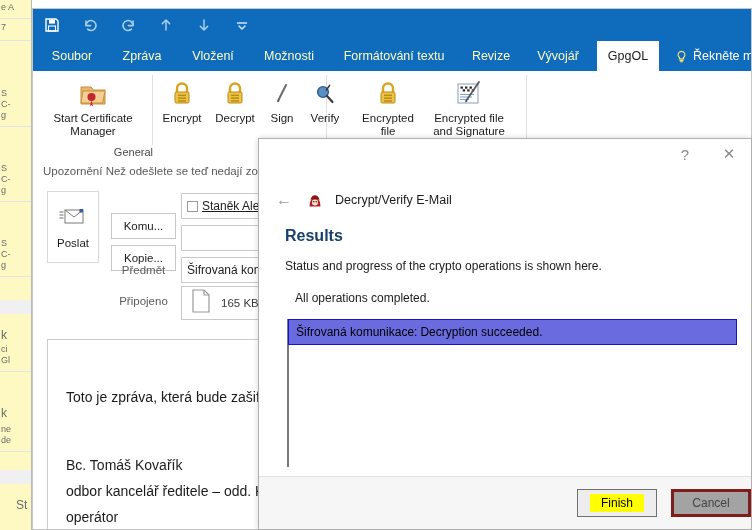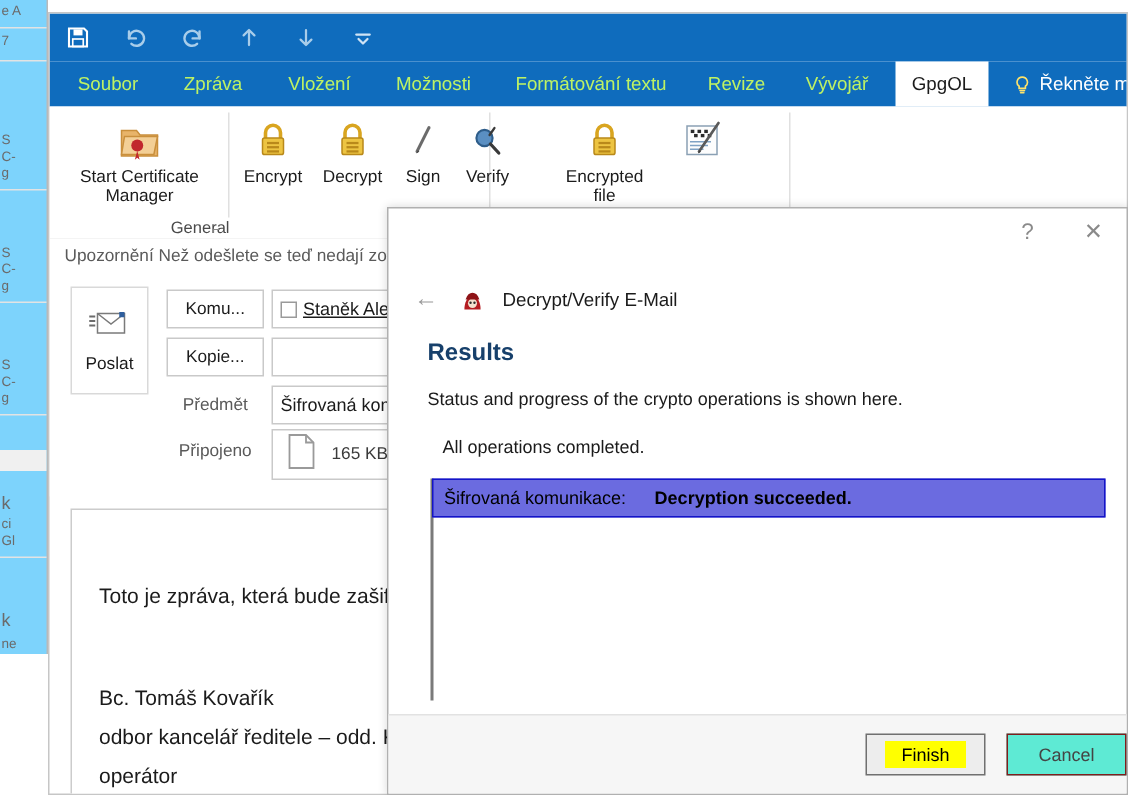--- a/index.html
+++ b/index.html
@@ -3,41 +3,41 @@
 <meta charset="utf-8">
 <style>
   html,body{margin:0;padding:0;}
   body{
     width:752px;height:530px;overflow:hidden;position:relative;
     background:#ffffff;
     font-family:"Liberation Sans","DejaVu Sans",sans-serif;
     -webkit-font-smoothing:antialiased;
   }
   
-  #bg-window{position:absolute;left:0;top:0;width:32px;height:436px;background:#7dd3fc;overflow:hidden;}
+  #bg-window{position:absolute;left:0;top:0;width:32px;height:530px;background:#fef9c3;overflow:hidden;}
   #bg-window .bgline{font-size:9px;color:#6b6b6b;line-height:11px;white-space:nowrap;padding-left:1px;}
   #bg-window .bgpane{position:absolute;left:0;top:0;width:32px;height:530px;border-right:1px solid #b9b9b9;box-sizing:border-box;}
   #bg-window .bgrow{position:absolute;left:0;width:31px;}
   #bg-window .sep{position:absolute;left:0;width:31px;height:1px;background:#e3e3e3;}
   #bg-window .gray{background:#f0f0f0;}
 
   
   #compose{position:absolute;left:32px;top:8px;width:720px;height:522px;background:#ffffff;
            border:1px solid #c6c6c6;box-sizing:border-box;overflow:hidden;}
   
   #titlebar{position:absolute;left:0;top:0;width:720px;height:32px;background:#0f6cbd;}
   #qat{position:absolute;left:0;top:0;height:32px;display:flex;align-items:center;}
   .qat-btn{width:38px;height:32px;display:flex;align-items:center;justify-content:center;color:#ffffff;}
   .qat-btn svg{display:block;}
   #win-title{position:absolute;right:8px;top:6px;font-size:12.5px;color:#ffffff;white-space:nowrap;}
 
   
   #tabs{position:absolute;left:0;top:32px;width:720px;height:30px;background:#0f6cbd;}
   .tab{position:absolute;top:0;height:30px;display:flex;align-items:center;justify-content:center;
-       font-size:12.5px;color:#bef264;padding:0 10px;white-space:nowrap;box-sizing:border-box;}
+       font-size:12.5px;color:#fef9c3;padding:0 10px;white-space:nowrap;box-sizing:border-box;}
   .tab.active{background:#ffffff;color:#1b1b1b;}
   #tellme{position:absolute;top:0;height:30px;display:flex;align-items:center;gap:5px;
           font-size:12.5px;color:#ffffff;white-space:nowrap;padding-left:8px;}
   #tellme .bulb{display:flex;align-items:center;}
 
   
   #ribbon{position:absolute;left:0;top:62px;width:720px;height:88px;background:#ffffff;border-bottom:1px solid #d4d4d4;}
   .rgroup{position:absolute;top:0;height:88px;box-sizing:border-box;}
   .rgroup .gsep{position:absolute;right:0;top:4px;width:1px;height:70px;background:#e0e0e0;}
   .gcap{position:absolute;bottom:1px;width:100%;text-align:right;font-size:11px;color:#4a4a4a;}
@@ -46,21 +46,21 @@
   .rbtn .ico{height:34px;display:flex;align-items:flex-end;justify-content:center;}
   .rbtn .lbl{margin-top:3px;font-size:11.5px;color:#1b1b1b;text-align:center;line-height:13px;}
 
   
   #formhdr{position:absolute;left:0;top:150px;width:720px;height:172px;background:#ffffff;}
   #infobar{position:absolute;left:10px;top:6px;font-size:11.5px;color:#5a5a5a;white-space:nowrap;}
   #sendbtn{position:absolute;left:14px;top:32px;width:52px;height:72px;border:1px solid #d9d9d9;
            display:flex;flex-direction:column;align-items:center;justify-content:center;background:#fff;box-sizing:border-box;}
   #sendbtn .lbl{font-size:11.5px;color:#1b1b1b;margin-top:5px;}
   .fbtn{position:absolute;left:78px;width:65px;height:26px;border:1px solid #c9c9c9;background:#fff;
-        display:flex;align-items:center;justify-content:center;font-size:11.5px;color:#1b1b1b;box-sizing:border-box;}
+        display:flex;align-items:center;justify-content:center;font-size:11.5px;color:#1b1b1b;box-sizing:border-box;margin-top:20px;}
   .flabel{position:absolute;left:78px;width:65px;height:26px;display:flex;align-items:center;justify-content:center;
           font-size:11.5px;color:#5a5a5a;box-sizing:border-box;}
   .ffield{position:absolute;left:148px;height:26px;border:1px solid #c9c9c9;background:#fff;box-sizing:border-box;
           display:flex;align-items:center;padding-left:5px;font-size:12px;color:#1b1b1b;white-space:nowrap;overflow:hidden;}
   .ffield .chk{width:9px;height:9px;border:1px solid #9a9a9a;margin-right:4px;flex:none;background:#fff;}
   .ffield .rcp{text-decoration:underline;}
   #attachrow{position:absolute;left:148px;top:127px;height:34px;border:1px solid #c9c9c9;background:#fff;
              box-sizing:border-box;display:flex;align-items:center;padding:0 8px;gap:9px;}
   #attachrow .asize{font-size:11.5px;color:#3b3b3b;}
 
@@ -82,23 +82,23 @@
   #dlg-back{width:22px;height:22px;display:flex;align-items:center;justify-content:center;color:#9a9a9a;}
   #dlg-appicon{width:20px;height:20px;display:flex;align-items:center;justify-content:center;}
   #dlg-navtitle{font-size:12.5px;color:#1b1b1b;}
   #dlg-h1{position:absolute;left:26px;top:88px;font-size:16px;font-weight:bold;color:#17406b;}
   #dlg-sub{position:absolute;left:26px;top:120px;font-size:12px;color:#1b1b1b;}
   #dlg-status{position:absolute;left:36px;top:152px;font-size:12px;color:#1b1b1b;}
   #dlg-list{position:absolute;left:28px;top:180px;width:450px;height:148px;background:#ffffff;box-sizing:border-box;}
   #dlg-list .leftrule{position:absolute;left:0;top:0;width:2px;height:148px;background:#7a7a7a;}
   #dlg-row{position:absolute;left:1px;top:0;width:449px;height:26px;background:#6b6be0;border:1px solid #1414c8;
            box-sizing:border-box;display:flex;align-items:center;padding-left:7px;font-size:12px;color:#000000;white-space:nowrap;}
-  #dlg-row b{font-weight:bold;margin-left:19px;}
+  #dlg-row b{font-weight:normal;margin-left:3px;}
   #dlg-foot{position:absolute;left:0;bottom:0;width:492px;height:52px;background:#f6f6f6;border-top:1px solid #e2e2e2;}
-  .dbtn{position:absolute;top:12px;height:28px;border:1px solid #7f1d1d;background:#5eead4;box-sizing:border-box;
+  .dbtn{position:absolute;top:12px;height:28px;border:3px solid #7f1d1d;background:#a3a3a3;box-sizing:border-box;
         display:flex;align-items:center;justify-content:center;font-size:12px;color:#444;}
   #btn-finish{left:318px;width:80px;border:1px solid #707070;background:#ededed;}
   #btn-finish .hl{background:#ffff00;color:#000000;padding:2px 11px;line-height:14px;font-size:12px;}
   #btn-cancel{left:412px;width:80px;}
 </style>
 </head>
 <body>
 
 <div id="bg-window">
   <div class="bgpane"></div>
@@ -156,21 +156,21 @@
     </div>
   <div class="bgrow" style="top:424px;">
       <div class="bgline">ne</div>
     </div>
   <div class="bgrow" style="top:435px;">
       <div class="bgline">de</div>
     </div>
   <div class="sep" style="top:451px;"></div>
   <div class="bgrow gray" style="top:470px;height:14px;"></div>
   <div class="bgrow" style="top:500px;">
-      <div class="bgline" style="font-size:16px;padding-left:16px;">St</div>
+      <div class="bgline" style="font-size:12px;padding-left:16px;">St</div>
     </div>
 </div>
 
 <div id="compose">
 
   <div id="titlebar">
     <div id="qat">
       <div class="qat-btn" title="Save">
         <svg width="16" height="16" viewBox="0 0 16 16">
             <path d="M2 2h10l2 2v10H2z" fill="none" stroke="#fff" stroke-width="1.4"></path>
@@ -293,21 +293,21 @@
             <path d="M15 17l5.5 6" stroke="#3a3a3a" stroke-width="2.2" stroke-linecap="round"></path>
             <path d="M17.6 6.4L14.4 11" stroke="#3a3a3a" stroke-width="1.6" stroke-linecap="round"></path>
           </svg>
       </span>
       <span class="lbl">Verify</span>
     </div>
 
     <div class="rgroup" style="left:318px;width:176px;">
       <div class="gsep"></div>
     </div>
-    <div class="rbtn" style="left:322px;width:66px;margin-left:15px;">
+    <div class="rbtn" style="left:322px;width:66px;">
       <span class="ico">
         <svg width="26" height="30" viewBox="0 0 26 30">
             <path d="M8 13V9.5a5 5 0 0 1 10 0V13" fill="none" stroke="#d9a520" stroke-width="2.4"></path>
             <rect x="6" y="13" width="14" height="11" rx="1.4" fill="#edc442" stroke="#b9891a" stroke-width="1"></rect>
             <rect x="9" y="15.6" width="8" height="1.5" fill="#b9891a"></rect>
             <rect x="9" y="18.4" width="8" height="1.5" fill="#b9891a"></rect>
             <rect x="9" y="21.2" width="8" height="1.5" fill="#b9891a"></rect>
           </svg>
       </span>
       <span class="lbl">Encrypted<br>file</span>
@@ -322,20 +322,21 @@
               <rect x="17.5" y="7.5" width="2.4" height="2.2"></rect>
               <rect x="10.7" y="10.3" width="2.4" height="2.2"></rect>
               <rect x="15.2" y="10.3" width="2.4" height="2.2"></rect>
               <rect x="19.8" y="10.3" width="2.4" height="2.2"></rect>
             </g>
           <path d="M8 15.5h14M8 18h12M8 20.5h9" stroke="#7fa2c4" stroke-width="1"></path>
           <path d="M27 3L14 22" stroke="#5a5a5a" stroke-width="1.8" stroke-linecap="round"></path>
           <path d="M13.2 23.4l1.1-2.2 1 .9z" fill="#3a3a3a"></path>
         </svg>
       </span>
+      <span class="lbl">Encrypted file<br>and Signature</span>
     </div>
   </div>
 
   <div id="formhdr">
     <div id="infobar">Upozornění Než odešlete se teď nedají zob</div>
 
     <div id="sendbtn">
       <span>
         <svg width="28" height="22" viewBox="0 0 28 22">
           <rect x="6" y="4" width="18" height="13" fill="#ffffff" stroke="#7a7a7a" stroke-width="1"></rect>

